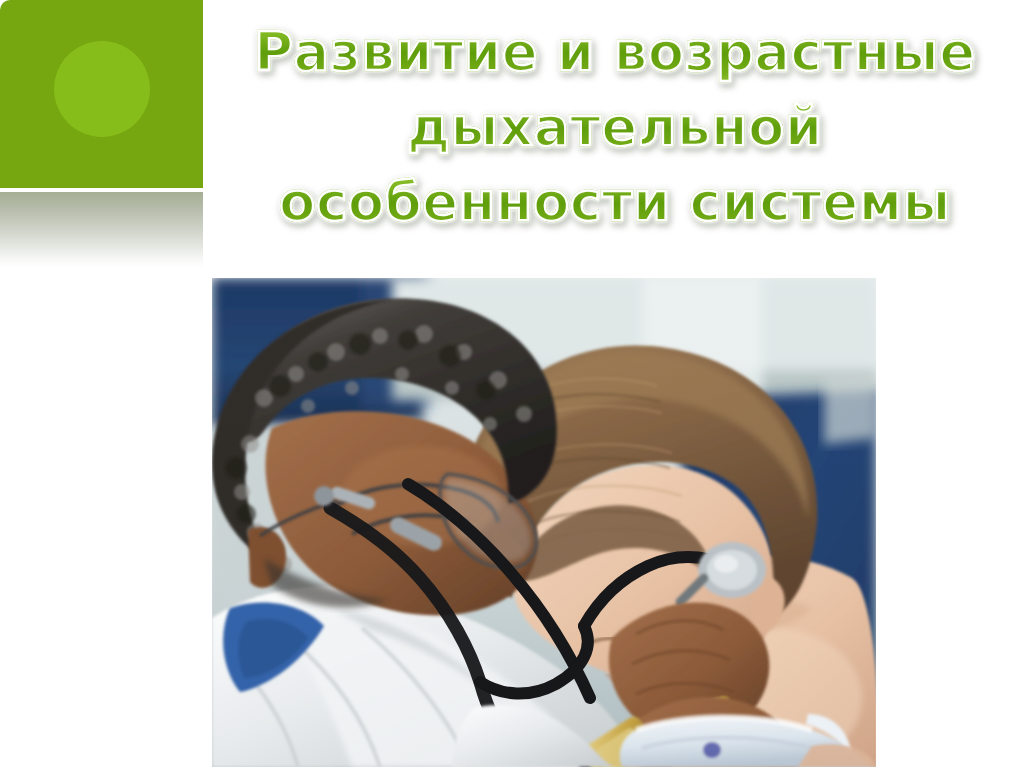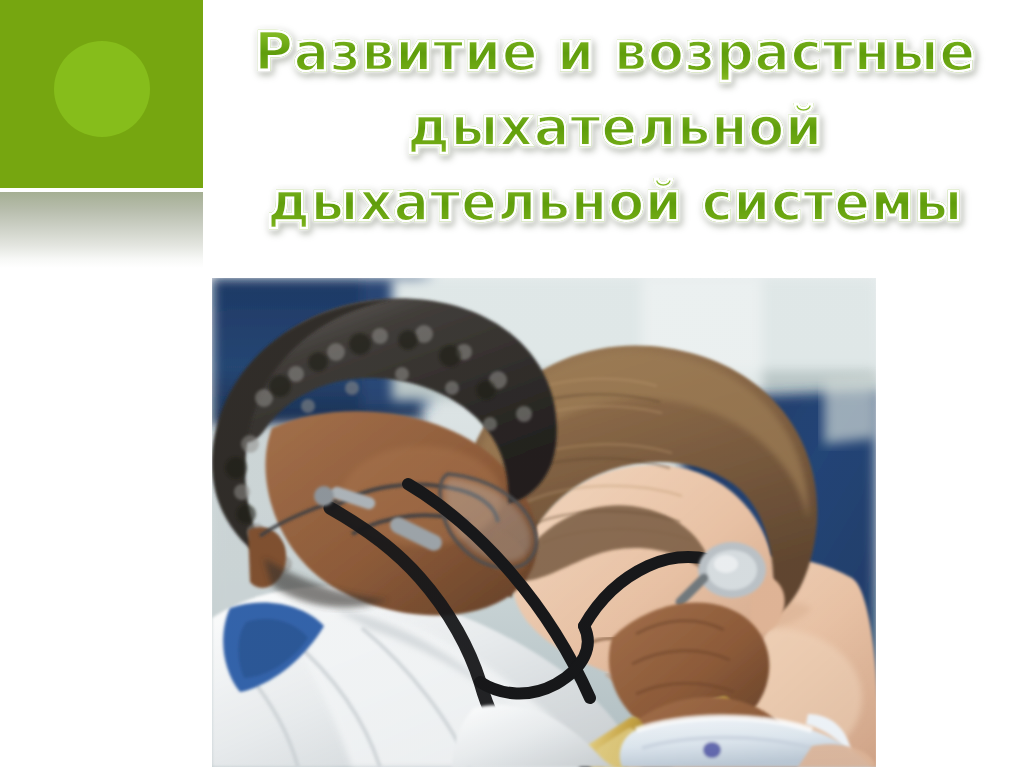--- a/index.html
+++ b/index.html
@@ -10,20 +10,21 @@
   }
   body {
     font-family: "Liberation Sans", sans-serif;
   }
   #slide {
     position: relative;
     width: 1024px;
     height: 767px;
     background: #ffffff;
     overflow: hidden;
+    border-radius: 10px;
   }
 
   
   .deco-green-block {
     position: absolute;
     left: 0;
     top: 0;
     width: 203px;
     height: 188px;
     background: #76a610;
@@ -112,21 +113,21 @@
 <div id="slide">
 
   <div class="deco-green-block">
     <div class="deco-circle"></div>
   </div>
   <div class="deco-gradient-strip"></div>
 
   <div class="title-block">
     <span class="title-line">Развитие и возрастные</span>
     <span class="title-line">дыхательной</span>
-    <span class="title-line">дыхательной системы</span>
+    <span class="title-line">особенности системы</span>
   </div>
 
   <div class="photo">
     <svg width="664" height="489" viewBox="0 0 664 489" xmlns="http://www.w3.org/2000/svg">
       <defs>
         <linearGradient id="wallTop" x1="0" y1="0" x2="0" y2="1">
           <stop offset="0%" stop-color="#e8edee"></stop>
           <stop offset="55%" stop-color="#cfd9da"></stop>
           <stop offset="100%" stop-color="#aebcc0"></stop>
         </linearGradient>

